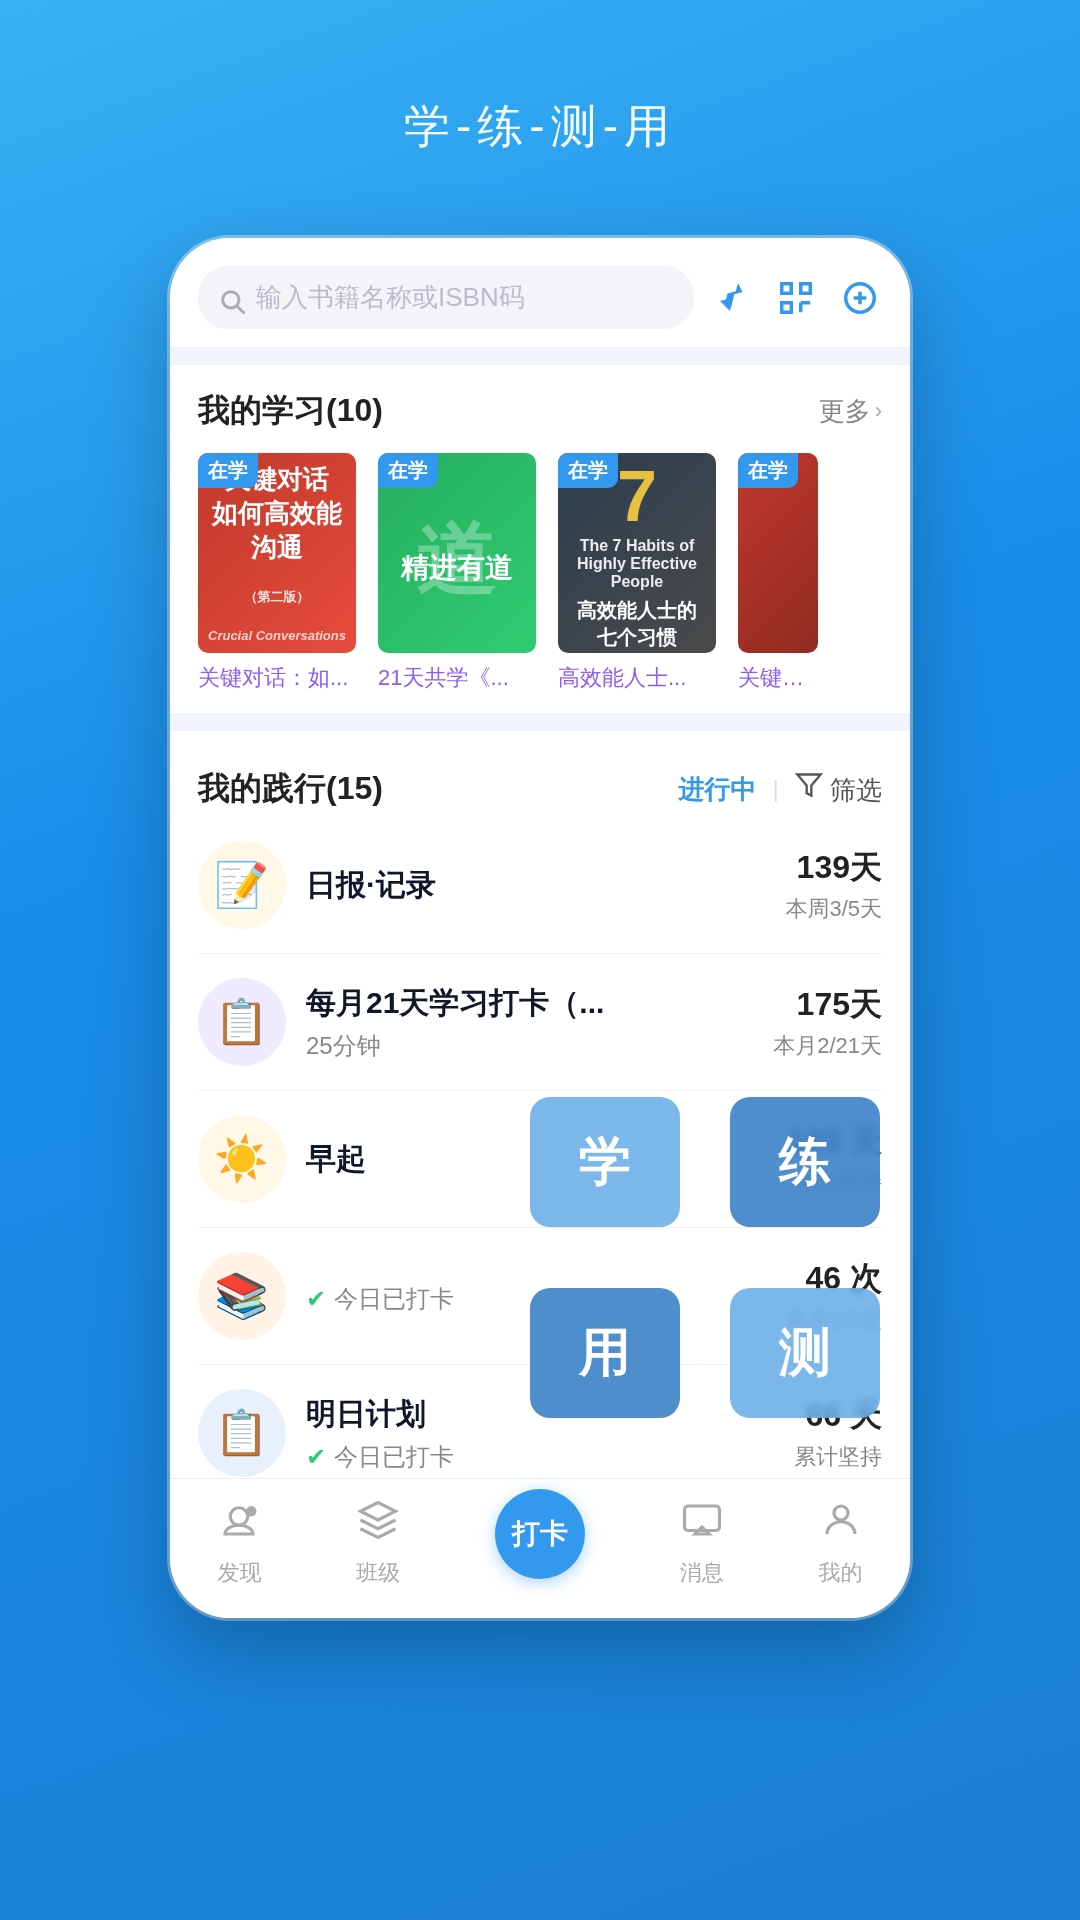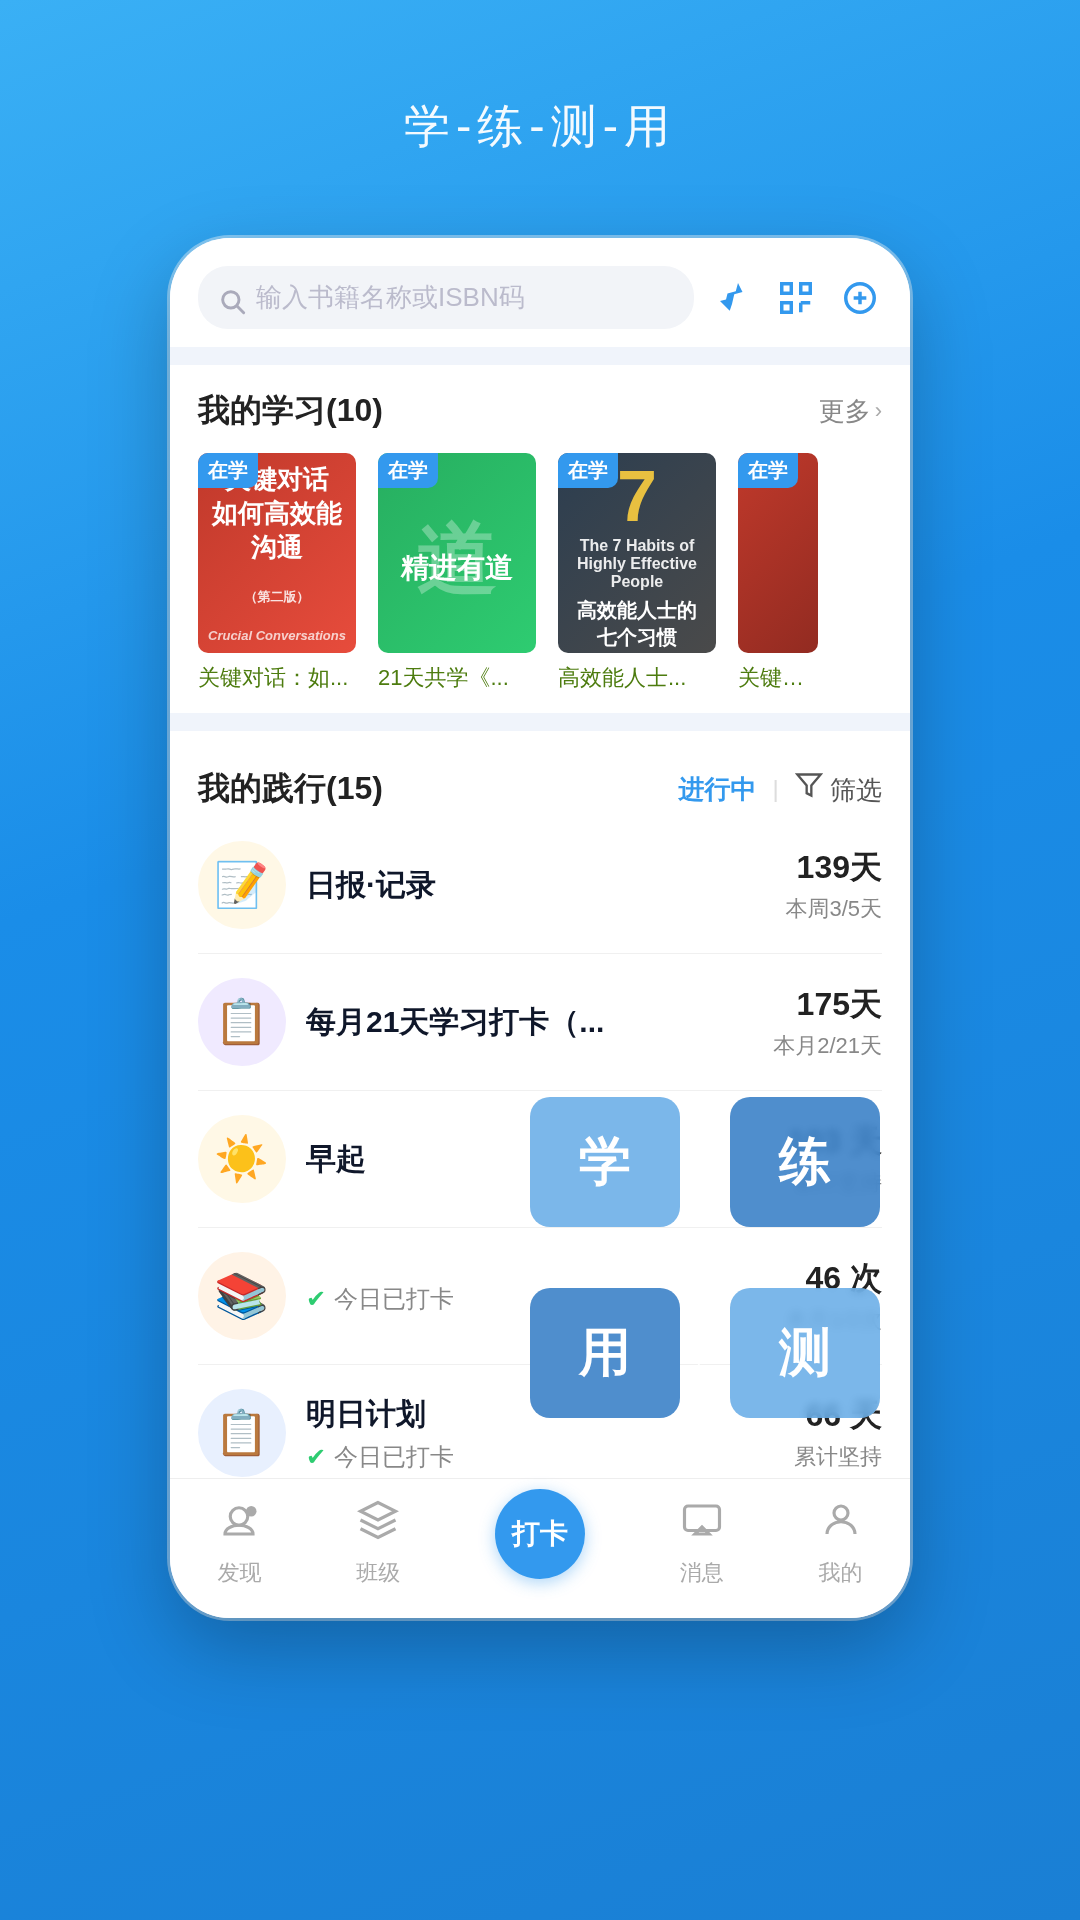--- a/index.html
+++ b/index.html
@@ -163,21 +163,21 @@
       left: 0;
       background: #3399ee;
       color: white;
       font-size: 20px;
       padding: 4px 10px;
       border-radius: 0 0 10px 0;
       font-weight: 600;
     }
     .book-title {
       font-size: 22px;
-      color: #4d7c0f;
+      color: #8b5cf6;
       margin-top: 10px;
       white-space: nowrap;
       overflow: hidden;
       text-overflow: ellipsis;
     }
 
     
     .practice-section {
       background: white;
       margin-top: 18px;
@@ -565,20 +565,21 @@
       <div class="practice-stats">
         <div class="stat-days">139天</div>
         <div class="stat-sub">本周3/5天</div>
       </div>
     </div>
 
     <div class="practice-item">
       <div class="practice-icon-wrapper practice-icon-purple">📋</div>
       <div class="practice-content">
         <div class="practice-name">每月21天学习打卡（...</div>
+        <div class="practice-sub">25分钟</div>
       </div>
       <div class="practice-stats">
         <div class="stat-days">175天</div>
         <div class="stat-sub">本月2/21天</div>
       </div>
     </div>
 
     <div class="practice-item">
       <div class="practice-icon-wrapper practice-icon-yellow">☀️</div>
       <div class="practice-content">

